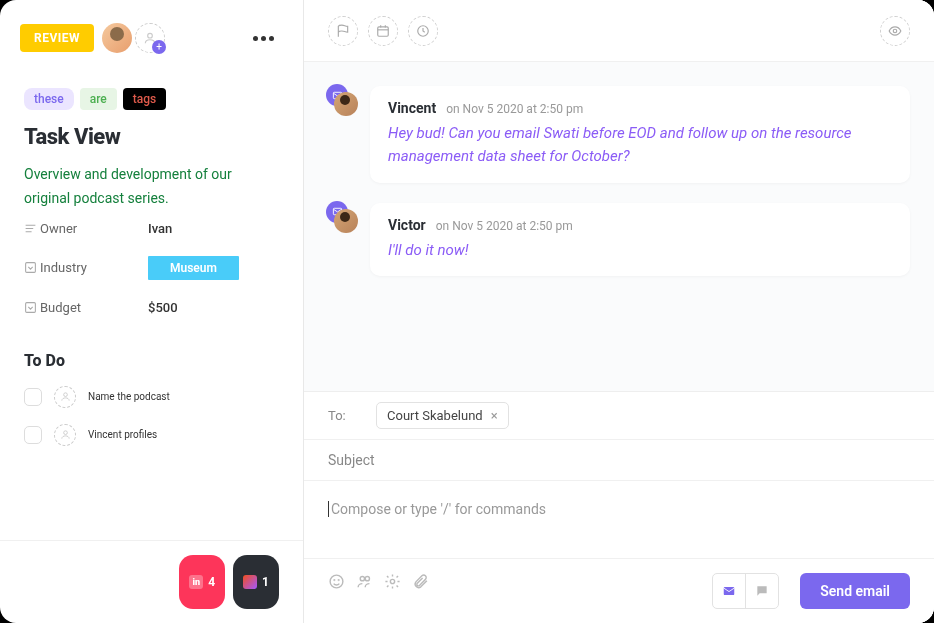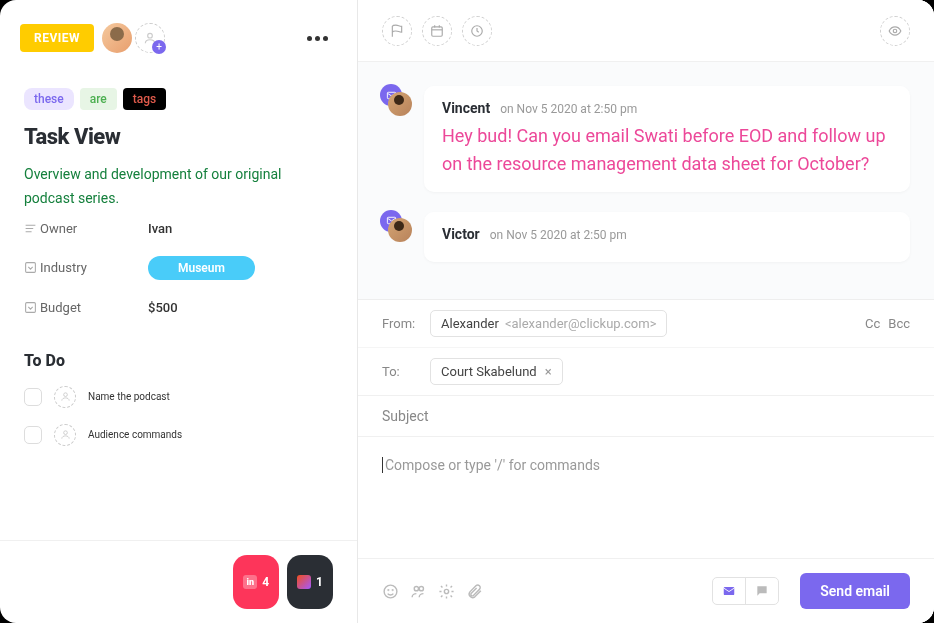--- a/index.html
+++ b/index.html
@@ -1,20 +1,20 @@
 <!DOCTYPE html>
 <html><head>
   <meta charset="utf-8">
   <style>
     * { box-sizing: border-box; margin: 0; padding: 0; }
     body { font-family: -apple-system, BlinkMacSystemFont, "Segoe UI", Roboto, sans-serif; background: #000; display: flex; justify-content: center; align-items: center; min-height: 100vh; }
     .app { width: 934px; height: 623px; background: #fff; border-radius: 16px; display: flex; overflow: hidden; }
     
     
-    .left-panel { width: 358px; border-right: 1px solid #e8e8e8; display: flex; flex-direction: column; }
+    .left-panel { width: 304px; border-right: 1px solid #e8e8e8; display: flex; flex-direction: column; }
     .left-header { padding: 18px 20px; display: flex; align-items: center; gap: 8px; }
     .status-badge { background: #ffcc00; color: #fff; font-weight: 700; font-size: 12px; padding: 7px 14px; border-radius: 4px; letter-spacing: 0.5px; }
     .avatar { width: 30px; height: 30px; border-radius: 50%; background: linear-gradient(135deg,#f5c99e,#e89e6d); position: relative; overflow: hidden; }
     .avatar::after { content:''; position:absolute; top:4px; left:8px; width:14px; height:14px; border-radius:50%; background:#8b6b4a; }
     .add-assignee { width: 30px; height: 30px; border: 1.5px dashed #ccc; border-radius: 50%; display: flex; align-items: center; justify-content: center; position: relative; margin-left: -5px; }
     .add-assignee svg { width: 14px; height: 14px; }
     .plus-badge { position: absolute; bottom: -2px; right: -2px; width: 14px; height: 14px; background: #7b68ee; border-radius: 50%; color:#fff; font-size:10px; display:flex; align-items:center; justify-content:center; line-height:1; }
     .more-dots { margin-left: auto; width: 40px; height: 40px; display: flex; align-items: center; justify-content: center; cursor: pointer; }
     .dots { display:flex; gap:3px; }
     .dots span { width:5px; height:5px; background:#333; border-radius:50%; }
@@ -27,21 +27,21 @@
     
     .task-title { padding: 14px 24px 4px; font-size: 22px; font-weight: 800; color: #2a2e34; letter-spacing: -0.5px;}
     .task-desc { padding: 10px 24px 0; font-size: 14px; color: #15803d; line-height: 1.7; }
     
     .section-h { padding: 26px 24px 8px; font-size: 16px; font-weight: 800; color: #2a2e34; }
     
     .cf-row { display:flex; align-items:center; padding: 10px 24px; font-size: 13px; }
     .cf-icon { width: 16px; display:flex; align-items:center; color:#aaa; }
     .cf-label { width: 108px; color:#666; }
     .cf-value { color:#333; font-weight:500; }
-    .pill { background:#49ccf9; color:#fff; padding:5px 30px; border-radius:12px; font-weight:600; font-size:12px; }
+    .pill { background:#49ccf9; color:#fff; padding:5px 22px; border-radius:1px; font-weight:600; font-size:12px; }
     
     .todo-item { display:flex; align-items:center; gap:12px; padding: 8px 24px; font-size:10px; color:#333;}
     .checkbox { width:18px; height:18px; border:1.5px solid #ddd; border-radius:5px; }
     .todo-avatar { width:22px; height:22px; border:1.5px dashed #ccc; border-radius:50%; display:flex; align-items:center; justify-content:center; }
     .todo-avatar svg { width:11px; height:11px; color:#ccc; }
     
     .left-footer { margin-top:auto; padding: 14px 24px; display:flex; justify-content:flex-end; gap:8px; border-top:1px solid #f0f0f0; }
     .chip { display:flex; align-items:flex-start; gap:5px; padding:20px 10px; border-radius:14px; font-size:12px; font-weight:700; color:#fff; }
     .chip.invision { background:#fd355a; }
     .chip.figma { background:#2a2e34; }
@@ -58,37 +58,37 @@
     .msg { display:flex; gap:12px; margin-bottom:20px; }
     .msg-avatar-wrap { position:relative; width:30px; height:30px; }
     .msg-avatar { width:24px; height:24px; border-radius:50%; background:linear-gradient(135deg,#d4a574,#b8825a); position:absolute; bottom:0; right:0; overflow:hidden;}
     .msg-avatar::after { content:''; position:absolute; top:3px; left:6px; width:10px; height:10px; border-radius:50%; background:#3d2817;}
     .msg-badge { position:absolute; top:-2px; left:-2px; width:22px; height:22px; background:#7b68ee; border-radius:50%; display:flex; align-items:center; justify-content:center; }
     .msg-badge svg { width:11px; height:11px; color:#fff; }
     .msg-box { background:#fff; border-radius:10px; padding:14px 18px; flex:1; box-shadow: 0 1px 3px rgba(0,0,0,0.04);}
     .msg-head { display:flex; align-items:baseline; gap:10px; margin-bottom:6px; }
     .msg-name { font-weight:700; font-size:14px; color:#2a2e34; }
     .msg-time { font-size:12px; color:#999; }
-    .msg-body { font-size:18px; color:#ec4899; line-height:1.55; }
+    .msg-body { font-size:15px; color:#8b5cf6; line-height:1.55;font-style:italic; }
     
     .compose { background:#fff; border-top:1px solid #eee; }
     .compose-row { display:flex; align-items:center; padding:10px 24px; font-size:13px; }
     .compose-row + .compose-row { border-top: 1px solid #f5f5f5; }
     .compose-label { width:48px; color:#888; }
     .chip-input { border:1px solid #e2e2e2; border-radius:5px; padding:5px 10px; display:flex; align-items:center; gap:6px; color:#444; }
     .email-muted { color:#aaa; }
     .remove-x { color:#999; font-size:13px; cursor:pointer; padding-left:2px; }
     .ccbcc { margin-left:auto; display:flex; gap:8px; color:#888; font-size:13px; }
     
     .subject-row { padding:12px 24px; color:#888; font-size:14px; border-top:1px solid #f0f0f0; border-bottom:1px solid #f0f0f0;}
     
     .body-row { padding: 18px 24px 40px; }
     .body-placeholder { color:#999; font-size:14px; border-left: 1px solid #333; padding-left:2px; }
     
-    .compose-footer { display:flex; align-items:center; padding:14px 24px; border-top:1px solid #f0f0f0; gap:11px;margin-top:44px; }
+    .compose-footer { display:flex; padding:14px 24px; border-top:1px solid #f0f0f0; gap:11px; }
     .compose-footer .tool { color:#bbb; cursor:pointer; display:flex; }
     .compose-footer .tool svg { width:17px; height:17px; }
     .toggle-group { margin-left:auto; margin-right:10px; display:flex; border:1px solid #e2e2e2; border-radius:5px; overflow:hidden; }
     .toggle-group > div { padding:6px 9px; display:flex; align-items:center; }
     .toggle-group > div:first-child { border-right:1px solid #e2e2e2; }
     .toggle-group svg { width:14px; height:14px; }
     .tg-active { color:#7b68ee; }
     .tg-inactive { color:#bbb; }
     .send-btn { background:#7b68ee; color:#fff; font-weight:600; font-size:14px; padding:10px 20px; border-radius:6px; cursor:pointer; }
   </style>
@@ -172,21 +172,21 @@
       <span>Name the podcast</span>
     </div>
     <div class="todo-item">
       <span class="checkbox"></span>
       <span class="todo-avatar">
           <svg viewBox="0 0 24 24" fill="none" stroke="currentColor" stroke-width="2">
             <circle cx="12" cy="8" r="4"></circle>
             <path d="M4 21c0-4 4-6 8-6s8 2 8 6"></path>
           </svg>
         </span>
-      <span>Audience commands</span>
+      <span>Vincent profiles</span>
     </div>
 
     <div class="left-footer">
       <div class="chip invision">
         <span class="chip-icon">in</span>
         <span>4</span>
       </div>
       <div class="chip figma">
         <span class="chip-icon" style="background:linear-gradient(135deg,#f24e1e,#a259ff);"></span>
         <span>1</span>
@@ -250,36 +250,26 @@
                 <polyline points="3 7 12 13 21 7"></polyline>
               </svg>
             </div>
           <div class="msg-avatar"></div>
         </div>
         <div class="msg-box">
           <div class="msg-head">
             <span class="msg-name">Victor</span>
             <span class="msg-time">on Nov 5 2020 at 2:50 pm</span>
           </div>
+          <div class="msg-body">I'll do it now!</div>
         </div>
       </div>
     </div>
 
     <div class="compose">
-      <div class="compose-row">
-        <span class="compose-label">From:</span>
-        <span class="chip-input">
-          <span>Alexander</span>
-          <span class="email-muted">&lt;alexander@clickup.com&gt;</span>
-        </span>
-        <div class="ccbcc">
-          <span>Cc</span>
-          <span>Bcc</span>
-        </div>
-      </div>
       <div class="compose-row">
         <span class="compose-label">To:</span>
         <span class="chip-input">
           <span>Court Skabelund</span>
           <span class="remove-x">×</span>
         </span>
       </div>
       <div class="subject-row">Subject</div>
       <div class="body-row">
         <span class="body-placeholder">Compose or type '/' for commands</span>

